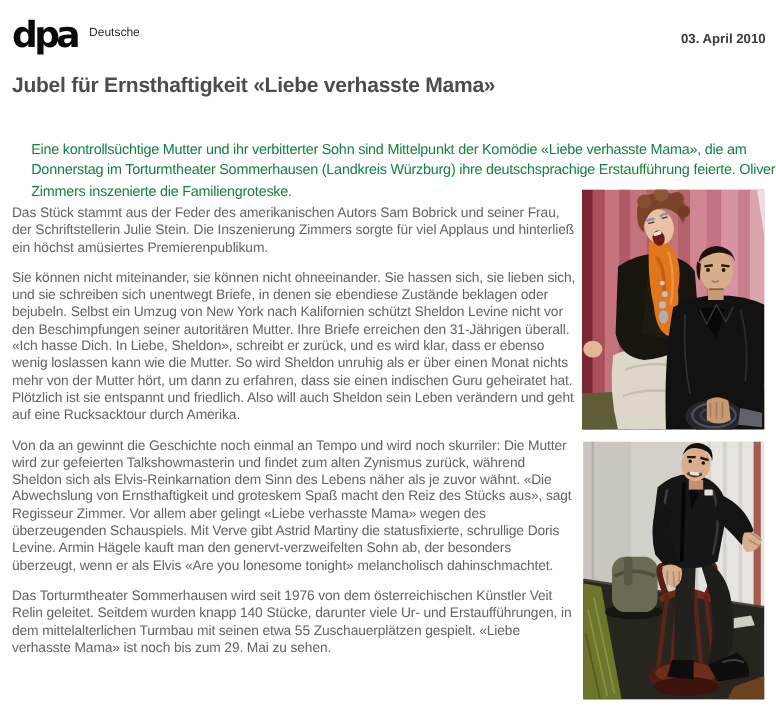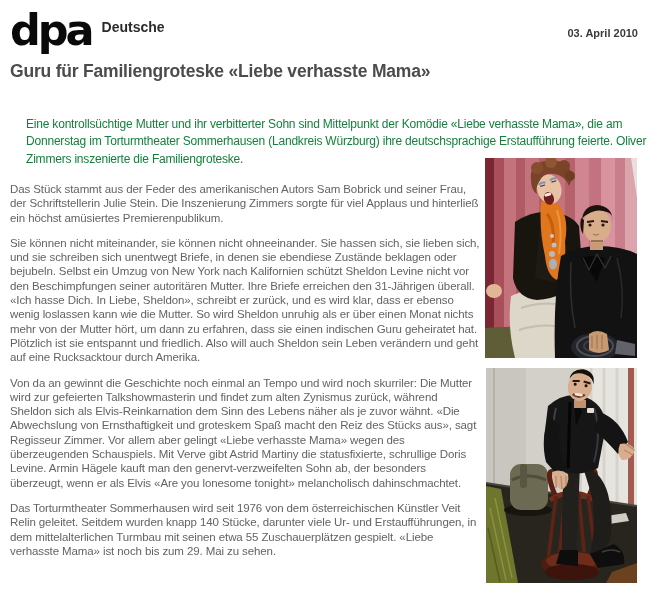--- a/index.html
+++ b/index.html
@@ -1,32 +1,32 @@
 <!DOCTYPE html>
 <html><head>
 <meta charset="utf-8">
 <style>
   html,body{margin:0;padding:0;background:#fff;}
   .page{position:relative;width:647px;height:593px;background:#ffffff;overflow:hidden;
         font-family:"Liberation Sans",sans-serif;}
   
   .logo{position:absolute;left:10px;top:4px;display:flex;align-items:flex-start;}
-  .logo-word{font-family:"DejaVu Sans",sans-serif;font-weight:bold;font-size:43px;
+  .logo-word{font-family:"DejaVu Sans",sans-serif;font-weight:bold;font-size:30px;
              line-height:52px;letter-spacing:-3px;color:#0a0a0a;}
-  .logo-company{margin:16px 0 0 10px;font-size:14px;line-height:15px;color:#2b2b2b;font-weight:bold;}
+  .logo-company{margin:16px 0 0 10px;font-size:10px;line-height:15px;color:#2b2b2b;}
   .date{position:absolute;top:27px;right:9px;font-size:11px;font-weight:bold;color:#3a3a3a;}
   
   .headline{position:absolute;left:10px;top:61px;margin:0;font-size:17.5px;font-weight:bold;
             letter-spacing:-0.2px;color:#4c4c4c;}
   
   .lead{position:absolute;left:10px;top:100px;width:632px;margin:16px;
         font-size:12px;font-weight:normal;line-height:17.4px;letter-spacing:-0.2px;color:#15803d;}
   
   .article-body{position:absolute;left:10px;top:171px;width:470px;}
-  .article-body p{margin:11px 0 11px 0;font-size:11.5px;line-height:14.3px;
+  .article-body p{margin:0 0 11px 0;font-size:11.5px;line-height:14.3px;
                   letter-spacing:-0.1px;color:#636363;}
   
   .photo-1{position:absolute;left:485px;top:158px;width:152px;height:200px;margin:0;}
   .photo-2{position:absolute;left:486px;top:368px;width:151px;height:215px;margin:0;}
   figure svg{display:block;}
 </style>
 </head>
 <body>
 
 <div class="page">
@@ -34,21 +34,21 @@
   <div>
     <div class="logo">
       <span class="logo-word">dpa</span>
       <span class="logo-company">
         <span style="display:block">Deutsche</span>
       </span>
     </div>
     <span class="date">03. April 2010</span>
   </div>
 
-  <h1 class="headline">Guru für Familiengroteske «Liebe verhasste Mama»</h1>
+  <h1 class="headline">Jubel für Ernsthaftigkeit «Liebe verhasste Mama»</h1>
 
   <p class="lead">Eine kontrollsüchtige Mutter und ihr verbitterter Sohn sind Mittelpunkt der Komödie «Liebe verhasste Mama», die am Donnerstag im Torturmtheater Sommerhausen (Landkreis Würzburg) ihre deutschsprachige Erstaufführung feierte. Oliver Zimmers inszenierte die Familiengroteske.</p>
 
   <div class="article-body">
     <p>Das Stück stammt aus der Feder des amerikanischen Autors Sam Bobrick und seiner Frau, der Schriftstellerin Julie Stein. Die Inszenierung Zimmers sorgte für viel Applaus und hinterließ ein höchst amüsiertes Premierenpublikum.</p>
     <p>Sie können nicht miteinander, sie können nicht ohneeinander. Sie hassen sich, sie lieben sich, und sie schreiben sich unentwegt Briefe, in denen sie ebendiese Zustände beklagen oder bejubeln. Selbst ein Umzug von New York nach Kalifornien schützt Sheldon Levine nicht vor den Beschimpfungen seiner autoritären Mutter. Ihre Briefe erreichen den 31-Jährigen überall. «Ich hasse Dich. In Liebe, Sheldon», schreibt er zurück, und es wird klar, dass er ebenso wenig loslassen kann wie die Mutter. So wird Sheldon unruhig als er über einen Monat nichts mehr von der Mutter hört, um dann zu erfahren, dass sie einen indischen Guru geheiratet hat. Plötzlich ist sie entspannt und friedlich. Also will auch Sheldon sein Leben verändern und geht auf eine Rucksacktour durch Amerika.</p>
     <p>Von da an gewinnt die Geschichte noch einmal an Tempo und wird noch skurriler: Die Mutter wird zur gefeierten Talkshowmasterin und findet zum alten Zynismus zurück, während Sheldon sich als Elvis-Reinkarnation dem Sinn des Lebens näher als je zuvor wähnt. «Die Abwechslung von Ernsthaftigkeit und groteskem Spaß macht den Reiz des Stücks aus», sagt Regisseur Zimmer. Vor allem aber gelingt «Liebe verhasste Mama» wegen des überzeugenden Schauspiels. Mit Verve gibt Astrid Martiny die statusfixierte, schrullige Doris Levine. Armin Hägele kauft man den genervt-verzweifelten Sohn ab, der besonders überzeugt, wenn er als Elvis «Are you lonesome tonight» melancholisch dahinschmachtet.</p>
     <p>Das Torturmtheater Sommerhausen wird seit 1976 von dem österreichischen Künstler Veit Relin geleitet. Seitdem wurden knapp 140 Stücke, darunter viele Ur- und Erstaufführungen, in dem mittelalterlichen Turmbau mit seinen etwa 55 Zuschauerplätzen gespielt. «Liebe verhasste Mama» ist noch bis zum 29. Mai zu sehen.</p>
   </div>
 

